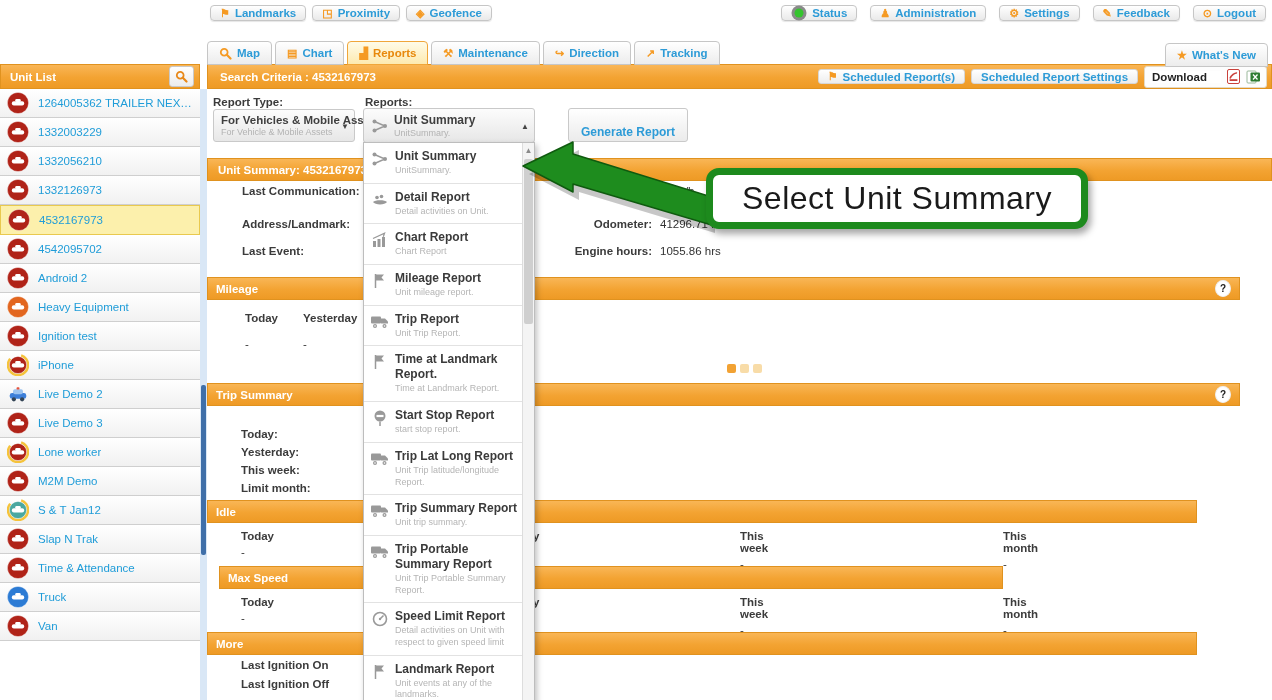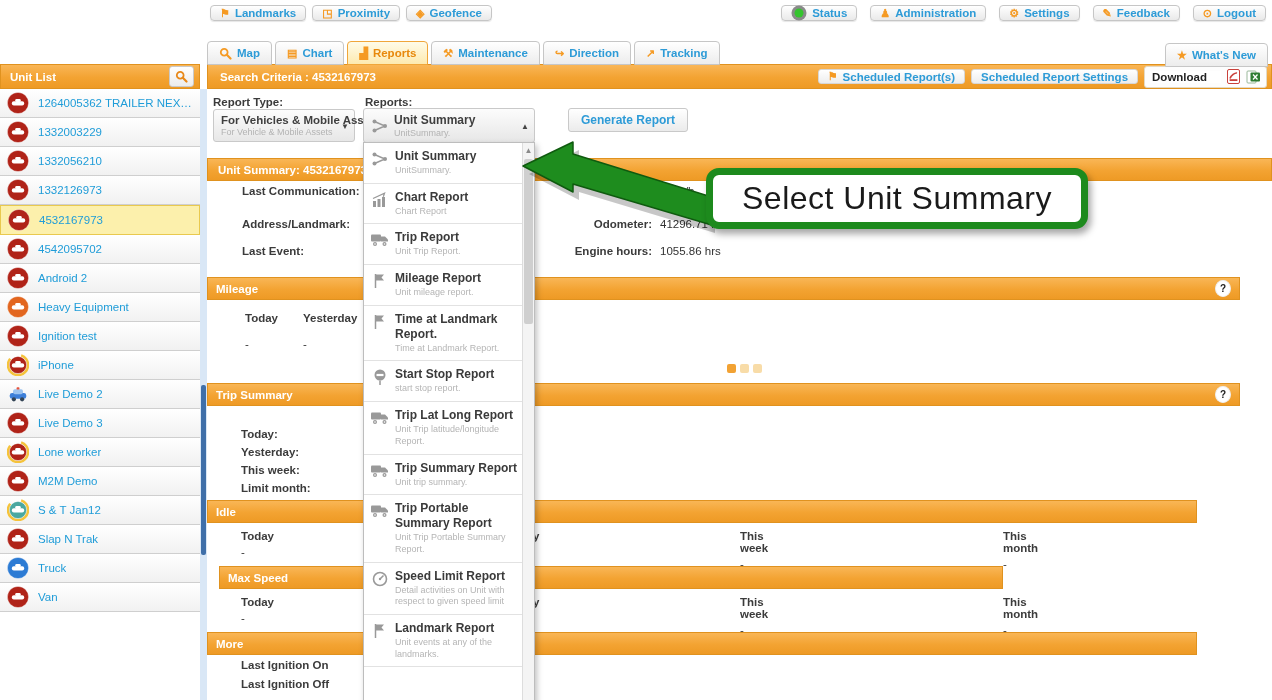--- a/index.html
+++ b/index.html
@@ -46,21 +46,21 @@
   .scroll-thumb{position:absolute;top:296px;left:1px;width:5px;height:170px;background:#3f6fa9;border-radius:2px;cursor:pointer;}
 
   
   .main{position:absolute;left:207px;top:89px;right:0;bottom:0;z-index:1;}
   .flabel{position:absolute;font-weight:bold;font-size:11.5px;color:#3b3b3b;}
   .select{position:absolute;background:linear-gradient(#fcfcfc,#e7e7e7);border:1px solid #c9c9c9;border-radius:3px;
     padding:4px 18px 4px 7px;box-sizing:border-box;cursor:pointer;}
   .select .t{font-size:12px;color:#3f3f3f;font-weight:bold;white-space:nowrap;}
   .select .s{font-size:9px;color:#b3b3b3;white-space:nowrap;margin-top:1px;}
   .select .arr{position:absolute;right:5px;top:50%;transform:translateY(-42%);font-size:8px;color:#444;}
-  .gen-btn{position:absolute;left:361px;top:19px;height:24px;padding:4px 12px;background:linear-gradient(#ffffff,#ebebeb);
+  .gen-btn{position:absolute;left:361px;top:19px;height:24px;padding:16px 12px;background:linear-gradient(#ffffff,#ebebeb);
     border:1px solid #c9c9c9;border-radius:3px;font-weight:bold;font-size:12px;color:#2d9bd7;cursor:pointer;}
   .esn-bar{position:absolute;left:0;right:0;top:69px;height:23px;padding-left:10px;}
   .sec-bar{position:absolute;left:0;height:23px;padding:0 8px;justify-content:space-between;}
   .help{width:14px;height:15px;background:#fff;border:1px solid #eee;border-radius:50%;color:#222;
     font-weight:bold;font-size:10px;display:flex;align-items:center;justify-content:center;cursor:pointer;}
   .val{position:absolute;font-size:11.5px;color:#333;}
   .rlabel{position:absolute;width:120px;text-align:right;font-weight:bold;font-size:11.5px;color:#3b3b3b;}
   .dots{position:absolute;left:520px;top:275px;display:flex;gap:4px;}
   .dot{width:9px;height:9px;border-radius:2px;background:#f8dca8;cursor:pointer;}
   .dot.active{background:#f2a233;}
@@ -367,20 +367,30 @@
     </div>
     <div class="unit">
       <span class="ic">
         <svg width="22" height="22" viewBox="0 0 22 22">
           <circle cx="11" cy="11" r="10.6" fill="#b02318" stroke="rgba(255,255,255,.4)" stroke-width="1"></circle>
           <rect x="4.8" y="9.3" width="12.4" height="4.2" rx="2" fill="#fff"></rect>
           <rect x="8.2" y="7" width="5.6" height="3" rx="1.4" fill="#fff"></rect>
         </svg>
       </span>
       <span class="uname">Slap N Trak</span>
+    </div>
+    <div class="unit">
+      <span class="ic">
+        <svg width="22" height="22" viewBox="0 0 22 22">
+          <circle cx="11" cy="11" r="10.6" fill="#b02318" stroke="rgba(255,255,255,.4)" stroke-width="1"></circle>
+          <rect x="4.8" y="9.3" width="12.4" height="4.2" rx="2" fill="#fff"></rect>
+          <rect x="8.2" y="7" width="5.6" height="3" rx="1.4" fill="#fff"></rect>
+        </svg>
+      </span>
+      <span class="uname">Time &amp; Attendance</span>
     </div>
     <div class="unit">
       <span class="ic">
         <svg width="22" height="22" viewBox="0 0 22 22">
           <circle cx="11" cy="11" r="10.6" fill="#2c7bd4" stroke="rgba(255,255,255,.4)" stroke-width="1"></circle>
           <rect x="4.8" y="9.3" width="12.4" height="4.2" rx="2" fill="#fff"></rect>
           <rect x="8.2" y="7" width="5.6" height="3" rx="1.4" fill="#fff"></rect>
         </svg>
       </span>
       <span class="uname">Truck</span>
@@ -554,29 +564,54 @@
             </svg>
           </span>
           <span>
             <div class="dt">Unit Summary</div>
             <div class="ds">UnitSummary.</div>
           </span>
         </div>
         <div class="dd-item">
           <span class="ic">
             <svg width="18" height="18" viewBox="0 0 18 18" fill="#999">
+              <circle cx="6" cy="6.5" r="1.8"></circle>
+              <circle cx="10.5" cy="5.5" r="1.8"></circle>
+              <path d="M2 11c2-2.2 12-2.2 14 0c-2 3.2-12 3.2-14 0z"></path>
+            </svg>
+          </span>
+          <span>
+            <div class="dt">Detail Report</div>
+            <div class="ds">Detail activities on Unit.</div>
+          </span>
+        </div>
+        <div class="dd-item">
+          <span class="ic">
+            <svg width="18" height="18" viewBox="0 0 18 18" fill="#999">
               <rect x="2" y="10" width="3" height="6"></rect>
               <rect x="6.5" y="8" width="3" height="8"></rect>
               <rect x="11" y="6" width="3" height="10"></rect>
               <path d="M2 7.5L13.5 2.2l-1.2 3.6" fill="none" stroke="#999" stroke-width="1.3"></path>
             </svg>
           </span>
           <span>
             <div class="dt">Chart Report</div>
             <div class="ds">Chart Report</div>
+          </span>
+        </div>
+        <div class="dd-item">
+          <span class="ic">
+            <svg width="18" height="18" viewBox="0 0 18 18">
+              <path d="M4.5 2v14" stroke="#999" stroke-width="1.5"></path>
+              <path d="M4.5 2.5h8.5l-2.5 3l2.5 3H4.5z" fill="#999"></path>
+            </svg>
+          </span>
+          <span>
+            <div class="dt">Mileage Report</div>
+            <div class="ds">Unit mileage report.</div>
           </span>
         </div>
         <div class="dd-item">
           <span class="ic">
             <svg width="20" height="17" viewBox="0 0 20 16">
               <g fill="#999">
                 <rect x="1" y="3" width="10" height="7" rx="1"></rect>
                 <path d="M11 5h4l3 3v2h-7z"></path>
                 <circle cx="5" cy="12.5" r="2"></circle>
                 <circle cx="14.5" cy="12.5" r="2"></circle>
@@ -591,32 +626,20 @@
           </span>
         </div>
         <div class="dd-item">
           <span class="ic">
             <svg width="18" height="18" viewBox="0 0 18 18">
               <path d="M4.5 2v14" stroke="#999" stroke-width="1.5"></path>
               <path d="M4.5 2.5h8.5l-2.5 3l2.5 3H4.5z" fill="#999"></path>
             </svg>
           </span>
           <span>
-            <div class="dt">Mileage Report</div>
-            <div class="ds">Unit mileage report.</div>
-          </span>
-        </div>
-        <div class="dd-item">
-          <span class="ic">
-            <svg width="18" height="18" viewBox="0 0 18 18">
-              <path d="M4.5 2v14" stroke="#999" stroke-width="1.5"></path>
-              <path d="M4.5 2.5h8.5l-2.5 3l2.5 3H4.5z" fill="#999"></path>
-            </svg>
-          </span>
-          <span>
             <div class="dt">Time at Landmark Report.</div>
             <div class="ds">Time at Landmark Report.</div>
           </span>
         </div>
         <div class="dd-item">
           <span class="ic">
             <svg width="18" height="18" viewBox="0 0 18 18">
               <circle cx="9" cy="7" r="5.5" fill="#999"></circle>
               <rect x="5.5" y="5.9" width="7" height="2.2" fill="#fff"></rect>
               <path d="M9 12.5V17" stroke="#999" stroke-width="1.5"></path>

